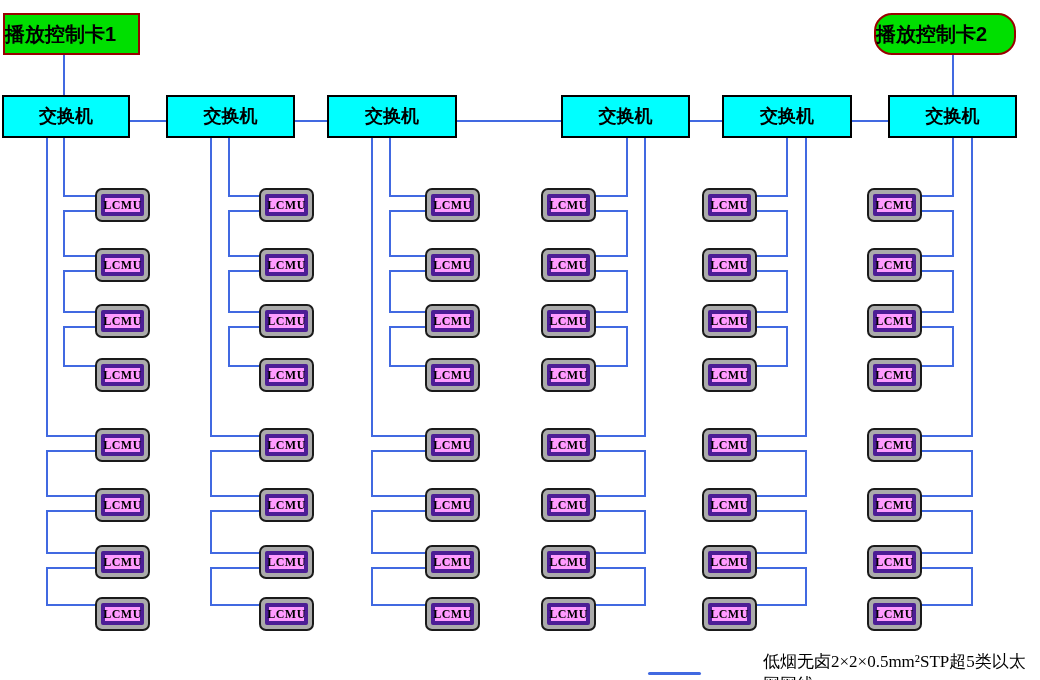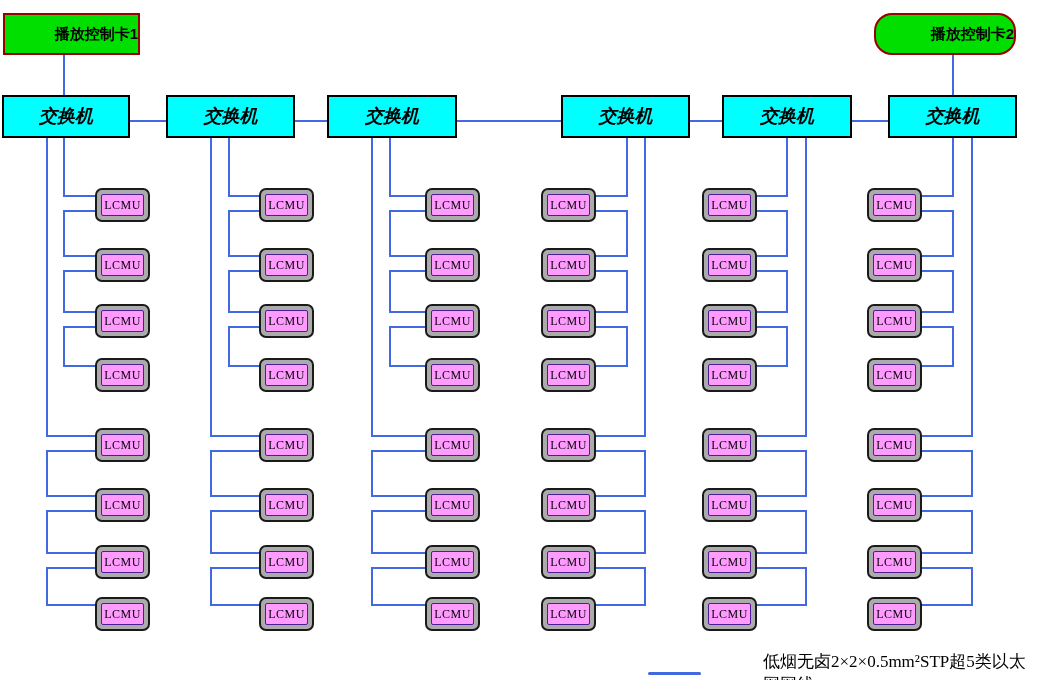--- a/index.html
+++ b/index.html
@@ -5,40 +5,40 @@
   html,body{margin:0;padding:0;background:#ffffff;}
   #canvas{
     position:relative;width:1040px;height:680px;background:#ffffff;
     font-family:"Liberation Serif", serif;overflow:hidden;
   }
   .title{
     position:absolute;top:9px;left:0;width:1010px;text-align:center;
     font-size:28px;color:#000;letter-spacing:1px;
   }
   .pcc{
-    position:absolute;height:38px;line-height:38px;text-align:right;
+    position:absolute;height:38px;line-height:38px;text-align:left;
     background:var(--ctrl-fill);border:2px solid var(--ctrl-border);
-    font-family:"Liberation Sans", sans-serif;font-weight:bold;font-size:15px;color:#000;
+    font-family:"Liberation Sans", sans-serif;font-weight:bold;font-size:20px;color:#000;
   }
   #pcc1{left:3px;top:13px;width:133px;}
   #pcc2{left:874px;top:13px;width:138px;border-radius:18px;}
   .sw{
     position:absolute;top:95px;height:39px;line-height:39px;text-align:center;
     background:var(--sw-fill);border:2px solid #000;
-    font-weight:bold;font-size:18px;color:#000;font-style:italic;
+    font-weight:bold;font-size:18px;color:#000;
   }
   .lcmu{
     position:absolute;width:51px;height:30px;background:var(--lcmu-frame);
     border:2px solid #1a1a1a;border-radius:7px;
   }
   .lcmu .inner{
     position:absolute;left:4px;top:4px;right:4px;bottom:4px;
-    background:var(--lcmu-fill);border:1px solid #4c1d95;border-radius:2px;
+    background:var(--lcmu-fill);border:4px solid #4c1d95;border-radius:2px;
     display:flex;align-items:center;justify-content:center;
-    font-weight:normal;font-size:12px;color:#000;letter-spacing:0.5px;
+    font-weight:bold;font-size:12px;color:#000;letter-spacing:0.5px;
   }
   #wires{position:absolute;left:0;top:0;}
   #wires polyline{fill:none;stroke:var(--cable);stroke-width:2;}
   .legend{
     position:absolute;left:648px;top:650px;display:flex;align-items:center;gap:44px;
   }
   .legend-line{
     display:inline-block;width:60px;height:3px;background:var(--cable);
     border-radius:2px;margin-right:18px;
   }

